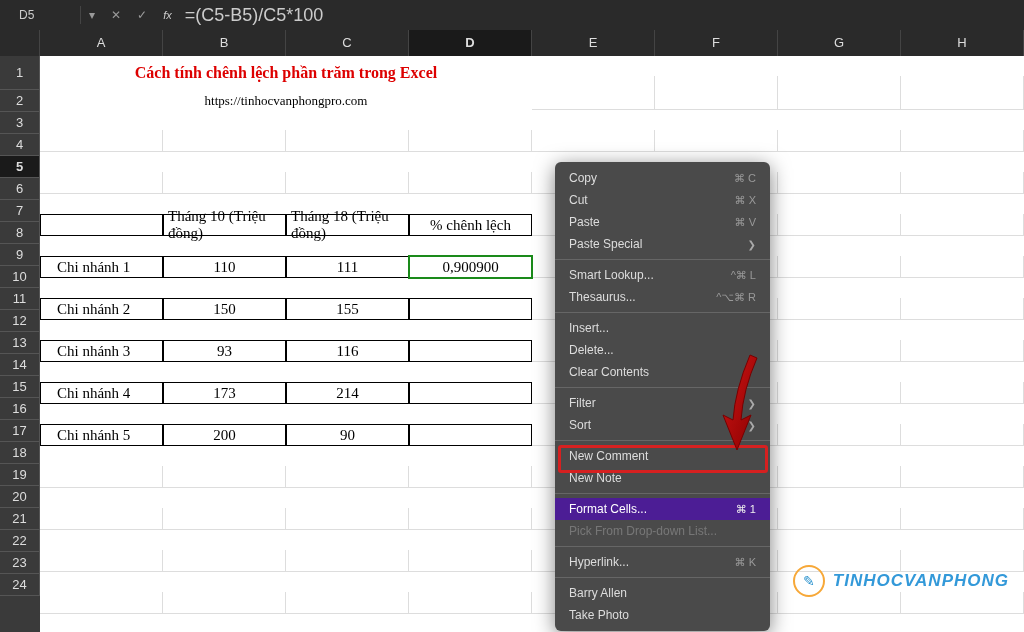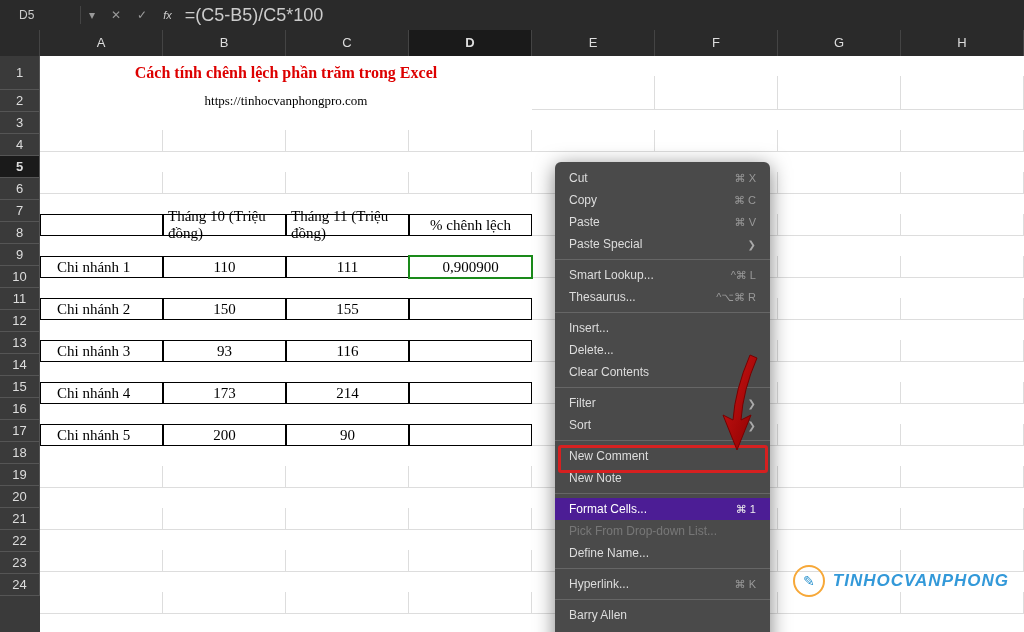--- a/index.html
+++ b/index.html
@@ -133,21 +133,21 @@
         <div class="cell"></div>
         <div class="cell"></div>
         <div class="cell"></div>
         <div class="cell"></div>
         <div class="cell"></div>
         <div class="cell"></div>
       </div>
       <div class="row">
         <div class="cell tbl th" style="border-top: 1px solid rgb(0, 0, 0); border-left: 1px solid rgb(0, 0, 0);"></div>
         <div class="cell tbl th" style="border-top: 1px solid rgb(0, 0, 0);">Tháng 10 (Triệu đồng)</div>
-        <div class="cell tbl th" style="border-top: 1px solid rgb(0, 0, 0);">Tháng 11 (Triệu đồng)</div>
+        <div class="cell tbl th" style="border-top: 1px solid rgb(0, 0, 0);">Tháng 18 (Triệu đồng)</div>
         <div class="cell tbl th" style="border-top: 1px solid rgb(0, 0, 0);">% chênh lệch</div>
         <div class="cell"></div>
         <div class="cell"></div>
         <div class="cell"></div>
         <div class="cell"></div>
       </div>
       <div class="row">
         <div class="cell tbl tl" style="border-left: 1px solid rgb(0, 0, 0);">Chi nhánh 1</div>
         <div class="cell tbl tc">110</div>
         <div class="cell tbl tc">111</div>
@@ -345,26 +345,26 @@
         <div class="cell"></div>
         <div class="cell"></div>
         <div class="cell"></div>
         <div class="cell"></div>
       </div>
     </div>
 </div>
 
 <div class="context-menu">
     <div class="menu-item">
+      <span>Copy</span>
+      <span class="shortcut">⌘ C</span>
+    </div>
+    <div class="menu-item">
       <span>Cut</span>
       <span class="shortcut">⌘ X</span>
-    </div>
-    <div class="menu-item">
-      <span>Copy</span>
-      <span class="shortcut">⌘ C</span>
     </div>
     <div class="menu-item">
       <span>Paste</span>
       <span class="shortcut">⌘ V</span>
     </div>
     <div class="menu-item">
       <span>Paste Special</span>
       <span class="chev">❯</span>
     </div>
     <div class="menu-sep"></div>
@@ -402,23 +402,20 @@
     <div class="menu-item">
       <span>New Note</span>
     </div>
     <div class="menu-sep"></div>
     <div class="menu-item highlighted">
       <span>Format Cells...</span>
       <span class="shortcut">⌘ 1</span>
     </div>
     <div class="menu-item" style="opacity: 0.3;">
       <span>Pick From Drop-down List...</span>
-    </div>
-    <div class="menu-item">
-      <span>Define Name...</span>
     </div>
     <div class="menu-sep"></div>
     <div class="menu-item">
       <span>Hyperlink...</span>
       <span class="shortcut">⌘ K</span>
     </div>
     <div class="menu-sep"></div>
     <div class="menu-item">
       <span>Barry Allen</span>
     </div>

